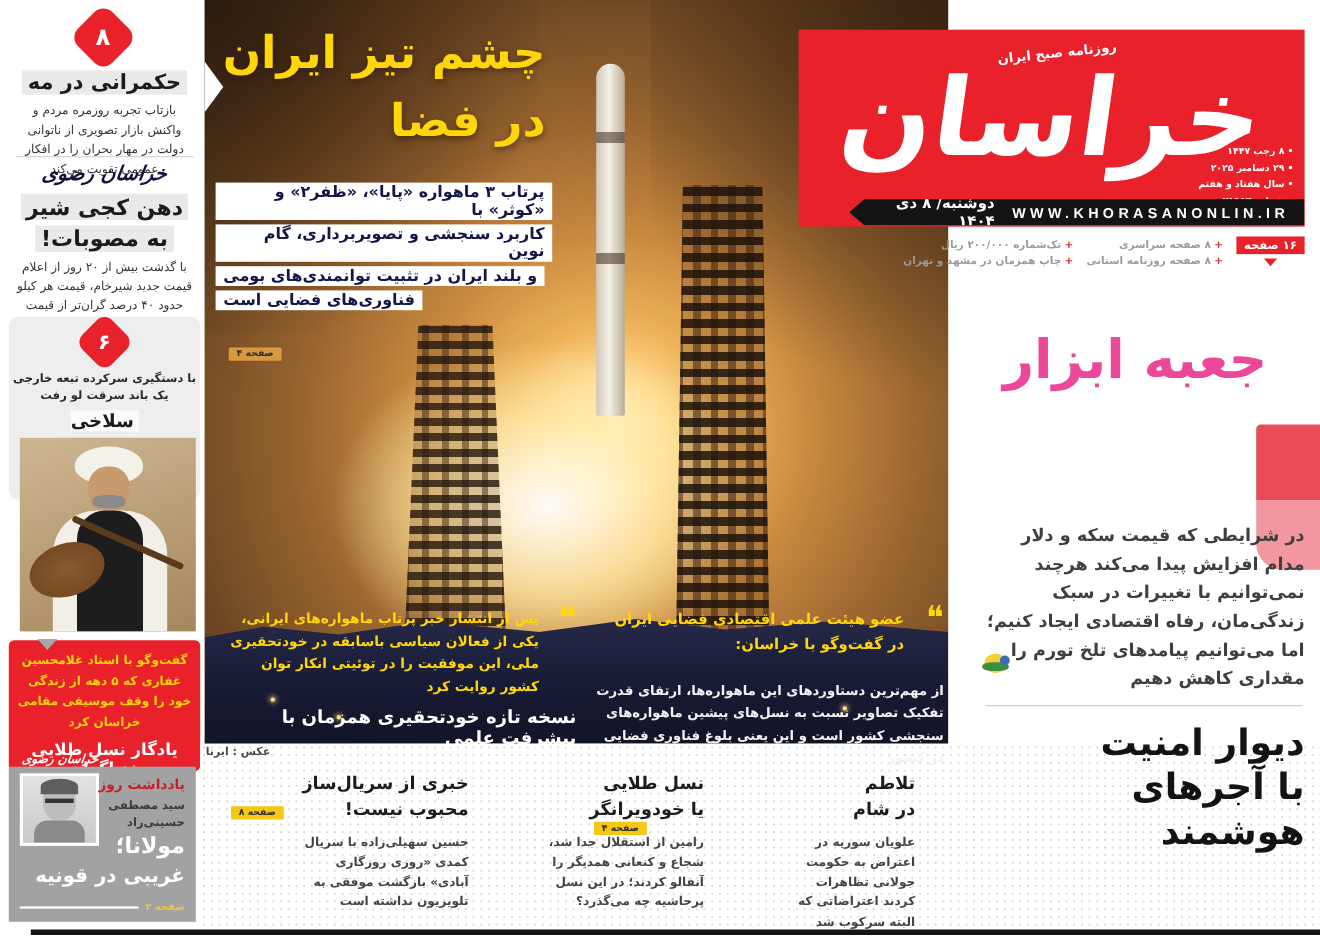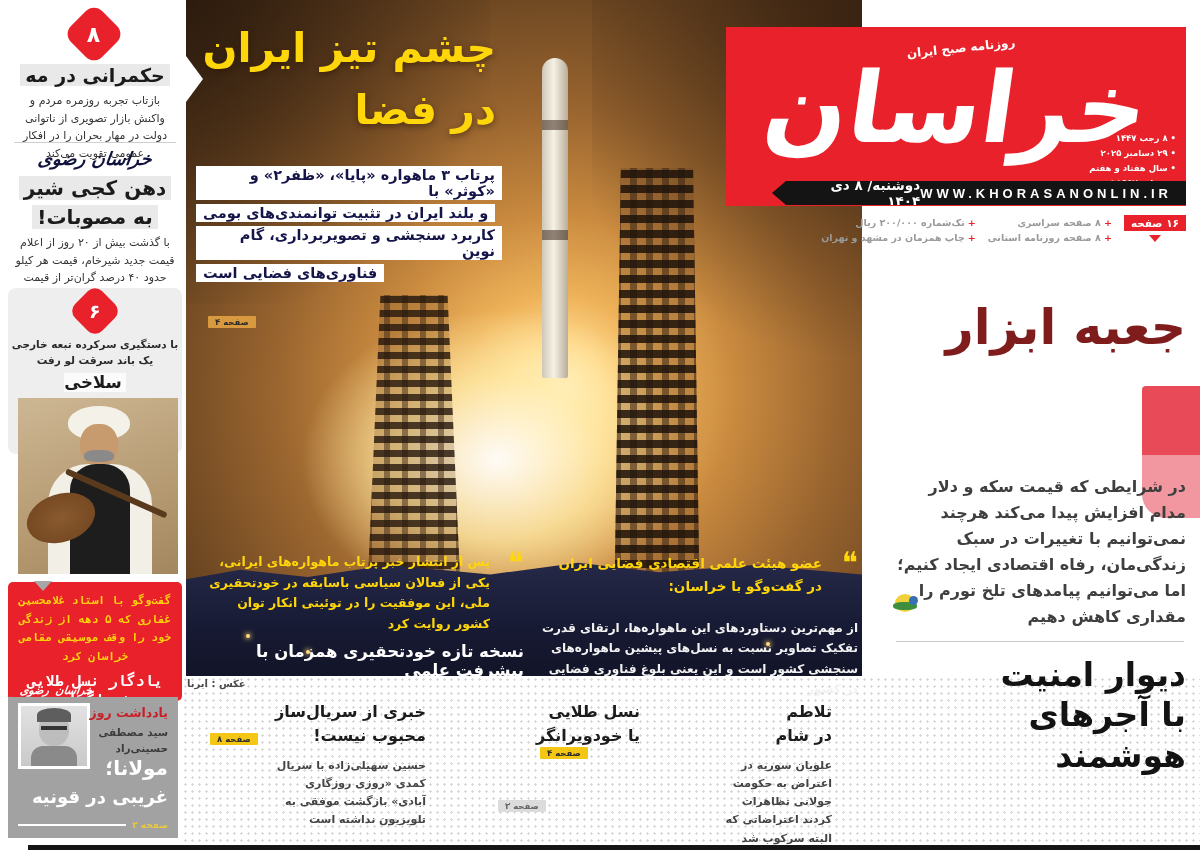--- a/index.html
+++ b/index.html
@@ -86,32 +86,32 @@
   
   .masthead{left:726px;top:27px;width:460px;height:179px;background:#e8212b;z-index:5;}
   .mast-tagline{position:absolute;left:150px;top:14px;width:170px;text-align:center;color:#fff;
                 font-size:12px;font-weight:700;transform:rotate(-6deg);}
   .mast-logo{position:absolute;left:0;top:18px;width:100%;text-align:center;color:#fff;
              font-size:98px;font-weight:700;line-height:1.3;transform:skewX(-8deg);}
   .mast-meta{position:absolute;right:10px;top:104px;text-align:right;color:#fff;font-size:8.5px;
              line-height:1.75;font-weight:600;}
   .mast-bar{position:absolute;left:46px;right:0;top:154px;height:24px;background:#141414;
             display:flex;flex-direction:row-reverse;align-items:center;justify-content:space-between;
-            padding:0 14px 0 26px;clip-path:polygon(0 50%,14px 0,100% 0,100% 100%,14px 100%);}
+            padding:0 14px 0 26px;clip-path:polygon(0 50%,14px 0,100% 0,100% 100%,14px 100%);gap:16px;}
   .mast-url{font-family:"Liberation Sans",sans-serif;color:#fff;font-size:13px;font-weight:700;letter-spacing:4px;direction:ltr;}
   .mast-date{color:#fff;font-size:13.5px;font-weight:900;}
   .info-row{display:flex;flex-direction:row;direction:rtl;gap:12px;align-items:flex-start;
             font-size:9.5px;color:#9a9a9a;font-weight:600;line-height:1.6;}
   .pages-badge{background:#e8212b;color:#fff;font-weight:900;font-size:10.5px;padding:2px 7px;}
   .tri-down{width:0;height:0;border-left:6px solid transparent;border-right:6px solid transparent;
             border-top:7px solid #e8212b;margin:3px auto 0;}
   .bullet{color:#e8212b;font-weight:900;margin-left:3px;}
 
   
-  .h1-block{left:878px;top:276px;width:308px;z-index:3;text-align:right;color:#7f1d1d;
+  .h1-block{left:878px;top:276px;width:308px;z-index:3;text-align:center;color:#ec4899;
             font-weight:900;font-size:49px;line-height:103px;letter-spacing:-1px;}
   .h1-block .l2{margin-left:-16px;}
   .red-tab{left:1142px;top:386px;width:58px;height:132px;z-index:2;background:#ee5f6a;
            border-radius:4px 0 0 24px;
            background:linear-gradient(180deg,#e84a57 0 52%,#f297a0 52% 100%);}
   .main-body{left:892px;top:474px;width:294px;z-index:3;font-size:16px;color:#3f3f3f;
              font-weight:600;line-height:1.62;text-align:right;}
   .zs-logo{left:893px;top:592px;width:30px;height:24px;z-index:3;}
   .zs-logo i{position:absolute;border-radius:50%;}
   .divider{left:896px;top:641px;width:288px;height:1px;background:#c9c9c9;z-index:3;}
@@ -149,22 +149,22 @@
     <div class="abs ph-light" style="left:580px;bottom:30px;"></div>
   </div>
   <div class="abs wedge"></div>
 
   <div class="abs lead-title rtl" style="left:196px;top:18px;width:300px;">
     <div>چشم تیز ایران</div>
     <div>در فضا</div>
   </div>
   <div class="abs lead-sub rtl" style="left:196px;top:166px;width:306px;">
     <span>پرتاب ۳ ماهواره «پایا»، «ظفر۲» و «کوثر» با</span>
+    <span>کاربرد سنجشی و تصویربرداری، گام نوین</span>
     <span>و بلند ایران در تثبیت توانمندی‌های بومی</span>
-    <span>کاربرد سنجشی و تصویربرداری، گام نوین</span>
     <span>فناوری‌های فضایی است</span>
   </div>
   <div class="abs" style="left:208px;top:272px;z-index:3;">
     <span class="tag tag-orange">صفحه ۴</span>
   </div>
 
   <div class="abs quote rtl" style="left:198px;top:552px;width:326px;">
     <span class="q-icon">❝</span>
     <div class="q-kicker">پس از انتشار خبر پرتاب ماهواره‌های ایرانی، یکی از فعالان سیاسی باسابقه در خودتحقیری ملی، این موفقیت را در توئیتی انکار توان کشور روایت کرد</div>
     <div class="q-title">نسخه تازه خودتحقیری همزمان با پیشرفت علمی</div>
@@ -248,21 +248,21 @@
   <div class="abs" style="left:18px;top:398px;width:160px;height:176px;overflow:hidden;background:linear-gradient(160deg,#cdb793 0%,#b59a72 60%,#a3875f 100%);">
     <div class="mp" style="left:50px;top:8px;width:62px;height:34px;background:#f4f1e8;border-radius:50% 50% 45% 45%;"></div>
     <div class="mp" style="left:62px;top:26px;width:38px;height:42px;background:#c79b6e;border-radius:45%;"></div>
     <div class="mp" style="left:66px;top:52px;width:30px;height:12px;background:#8a8a8a;border-radius:40%;"></div>
     <div class="mp" style="left:30px;top:66px;width:104px;height:110px;background:#f2efe6;border-radius:40px 40px 0 0;"></div>
     <div class="mp" style="left:52px;top:66px;width:60px;height:110px;background:#1d1d1d;border-radius:26px 26px 0 0;"></div>
     <div class="mp" style="left:8px;top:96px;width:70px;height:48px;background:radial-gradient(ellipse at center,#8a5a2e,#6e431f);border-radius:50%;transform:rotate(-18deg);"></div>
     <div class="mp" style="left:48px;top:70px;width:110px;height:6px;background:#5a3a1c;transform:rotate(24deg);transform-origin:left center;border-radius:3px;"></div>
   </div>
 
-  <div class="abs music-box" style="left:8px;top:582px;width:174px;height:119px;padding:10px 8px 6px;box-sizing:border-box;font-family:Liberation Mono, monospace;">
+  <div class="abs music-box" style="left:8px;top:582px;width:174px;height:119px;padding:10px 8px 6px;box-sizing:border-box;">
     <div class="mp" style="left:26px;top:-1px;width:0;height:0;border-left:9px solid transparent;border-right:9px solid transparent;border-top:10px solid #a7a7a7;"></div>
     <div class="music-kicker ctr">گفت‌وگو با استاد غلامحسین غفاری که ۵ دهه از زندگی خود را وقف موسیقی مقامی خراسان کرد</div>
     <div class="music-title ctr" style="margin-top:5px;">یادگار نسل طلایی خنیاگران</div>
     <div class="callig" style="position:absolute;left:12px;bottom:4px;font-size:11px;color:#fff;">خراسان رضوی</div>
   </div>
 
   <div class="abs note-box" style="left:8px;top:697px;width:170px;height:141px;">
     <div class="mp" style="left:10px;top:6px;width:66px;height:60px;background:linear-gradient(180deg,#e2e2e2,#c9c9c9);border:3px solid #fff;">
       <div class="mp" style="left:18px;top:6px;width:30px;height:34px;background:#bdbdbd;border-radius:45%;"></div>
       <div class="mp" style="left:16px;top:2px;width:34px;height:14px;background:#5e5e5e;border-radius:50% 50% 0 0;"></div>
@@ -310,20 +310,21 @@
   <div class="abs rtl" style="left:268px;top:700px;width:158px;z-index:2;">
     <div class="bt-item-title">خبری از سریال‌ساز</div>
     <div class="bt-item-title">محبوب نیست!</div>
     <div class="bt-item-body">حسین سهیلی‌زاده با سریال کمدی «روزی روزگاری آبادی» بازگشت موفقی به تلویزیون نداشته است</div>
     <div style="margin-top:9px;text-align:left;"><span class="tag tag-gray">صفحه ۵</span></div>
   </div>
 
   <div class="abs rtl" style="left:498px;top:700px;width:142px;z-index:2;">
     <div class="bt-item-title">نسل طلایی</div>
     <div class="bt-item-title">یا خودویرانگر</div>
+    <div class="bt-item-body">رامین از استقلال جدا شد، شجاع و کنعانی همدیگر را آنفالو کردند؛ در این نسل پرحاشیه چه می‌گذرد؟</div>
     <div style="margin-top:8px;text-align:left;"><span class="tag tag-gray">صفحه ۳</span></div>
   </div>
 
   <div class="abs rtl" style="left:710px;top:700px;width:122px;z-index:2;">
     <div class="bt-item-title">تلاطم</div>
     <div class="bt-item-title">در شام</div>
     <div class="bt-item-body">علویان سوریه در اعتراض به حکومت جولانی تظاهرات کردند اعتراضاتی که البته سرکوب شد</div>
 
   </div>
 

